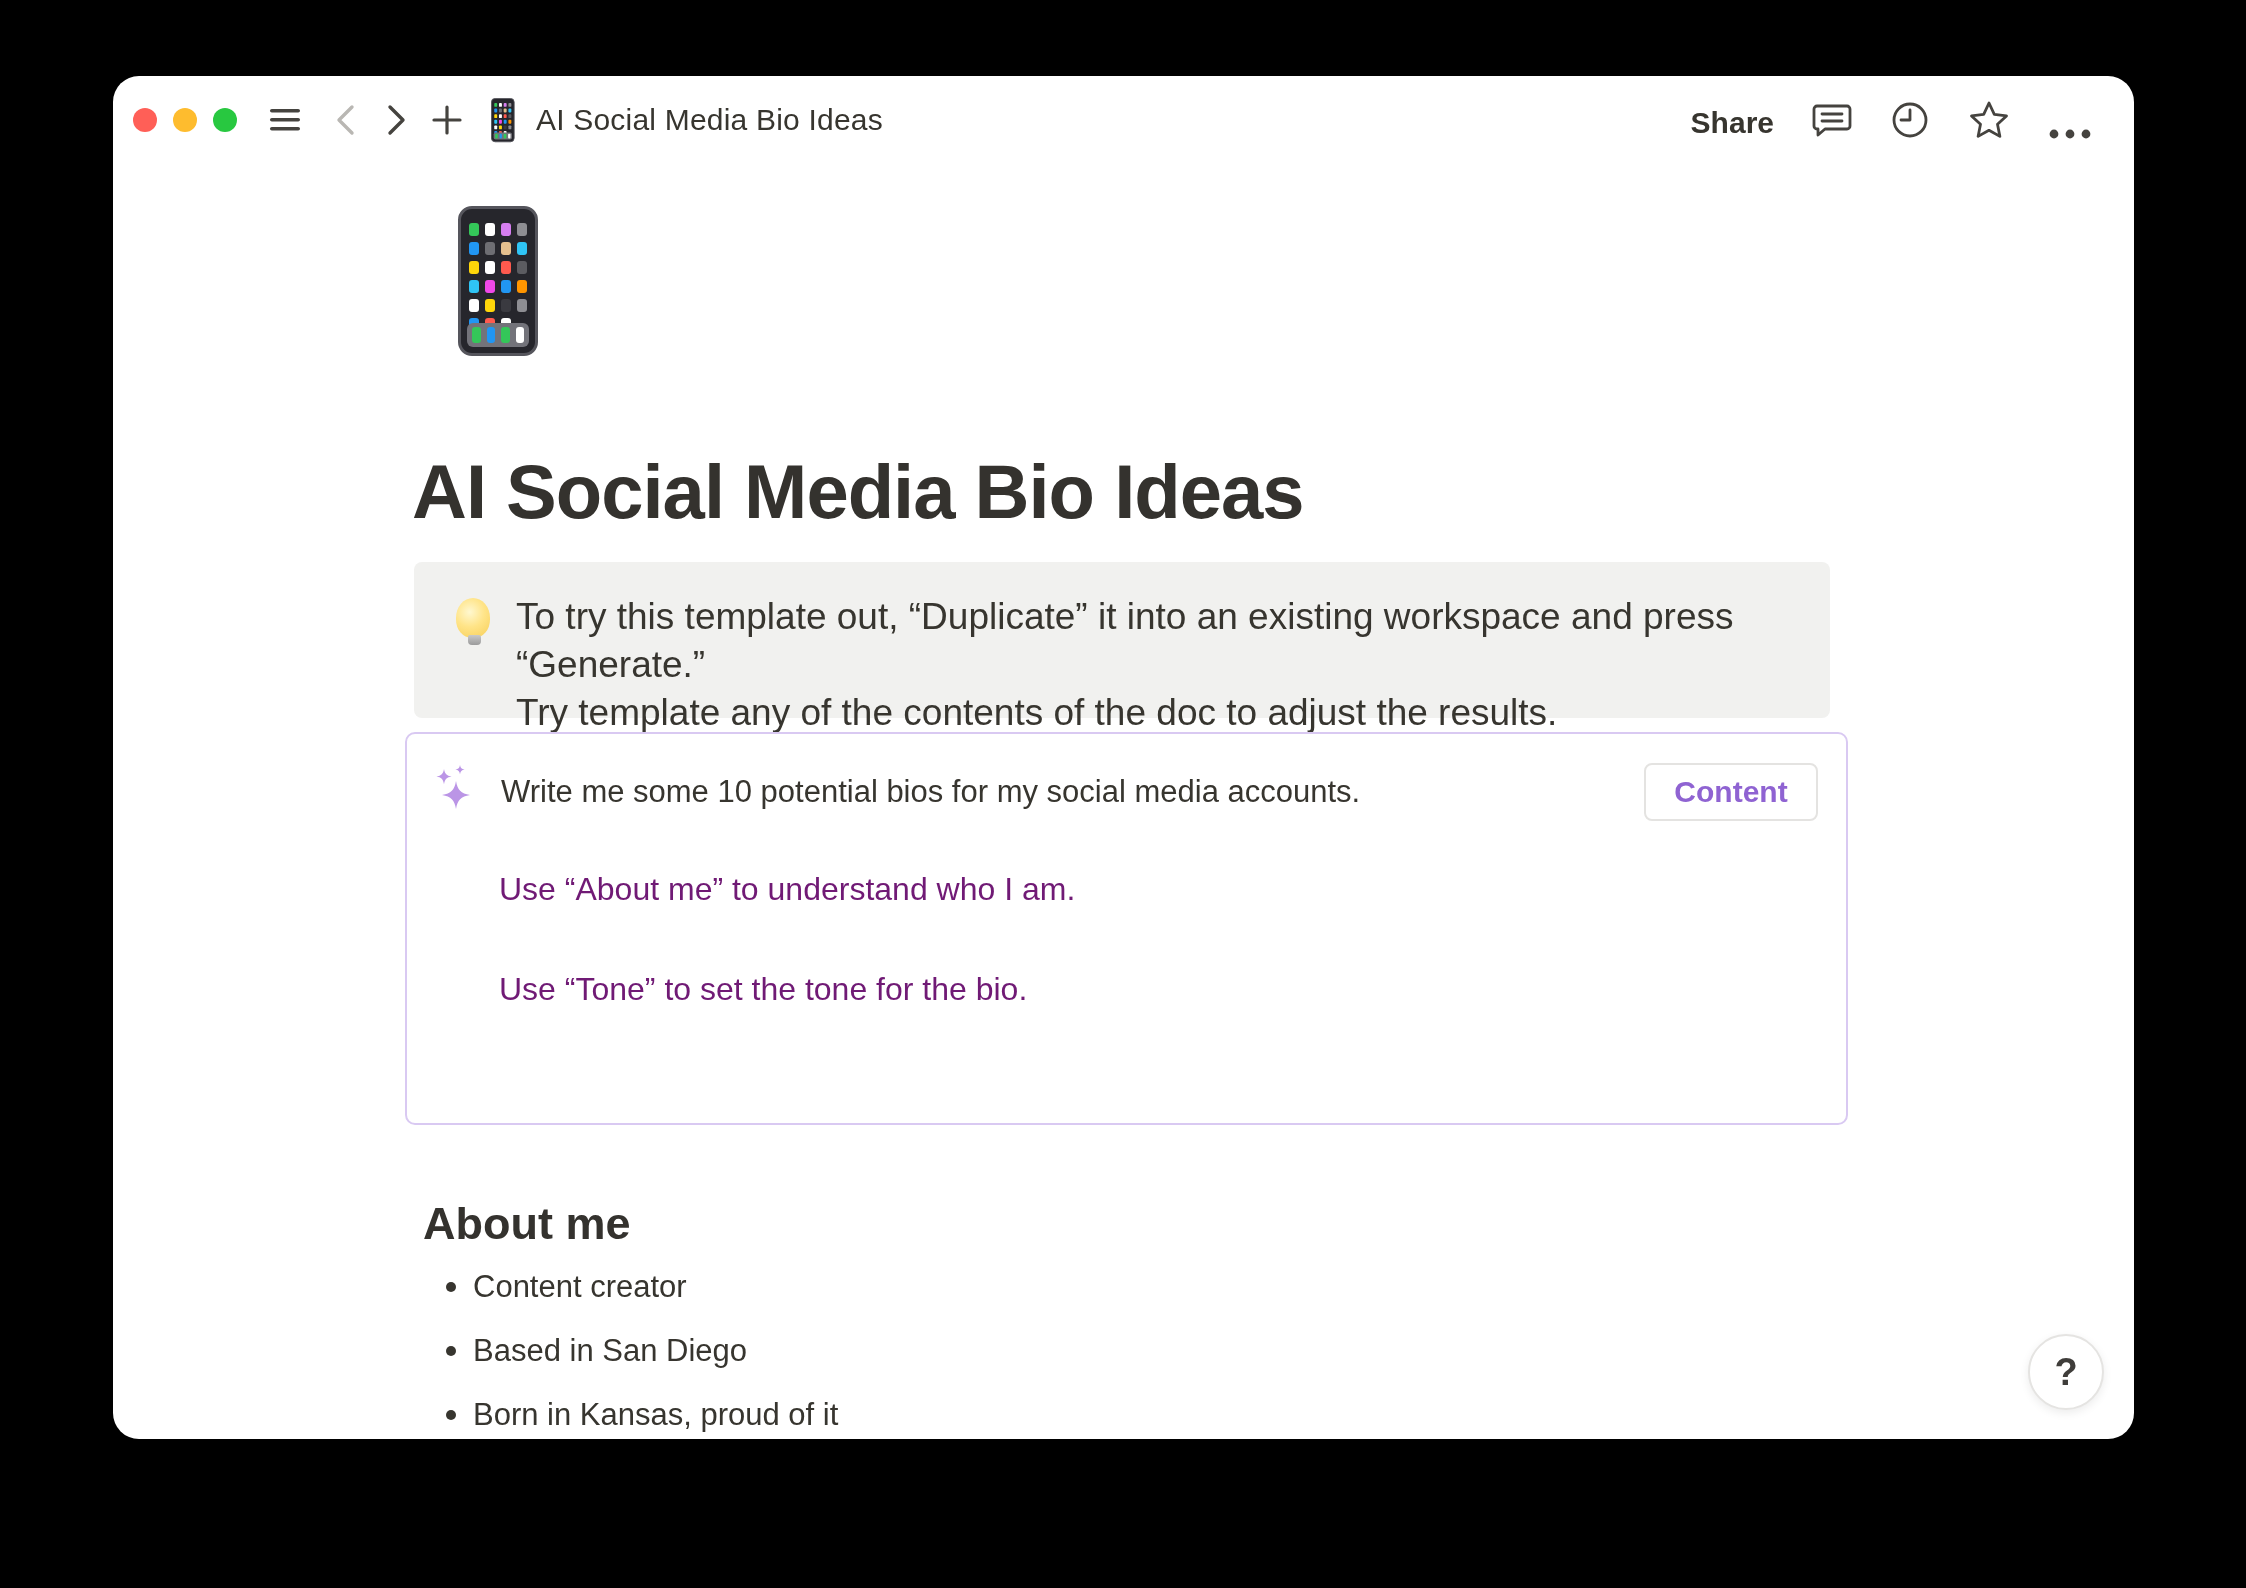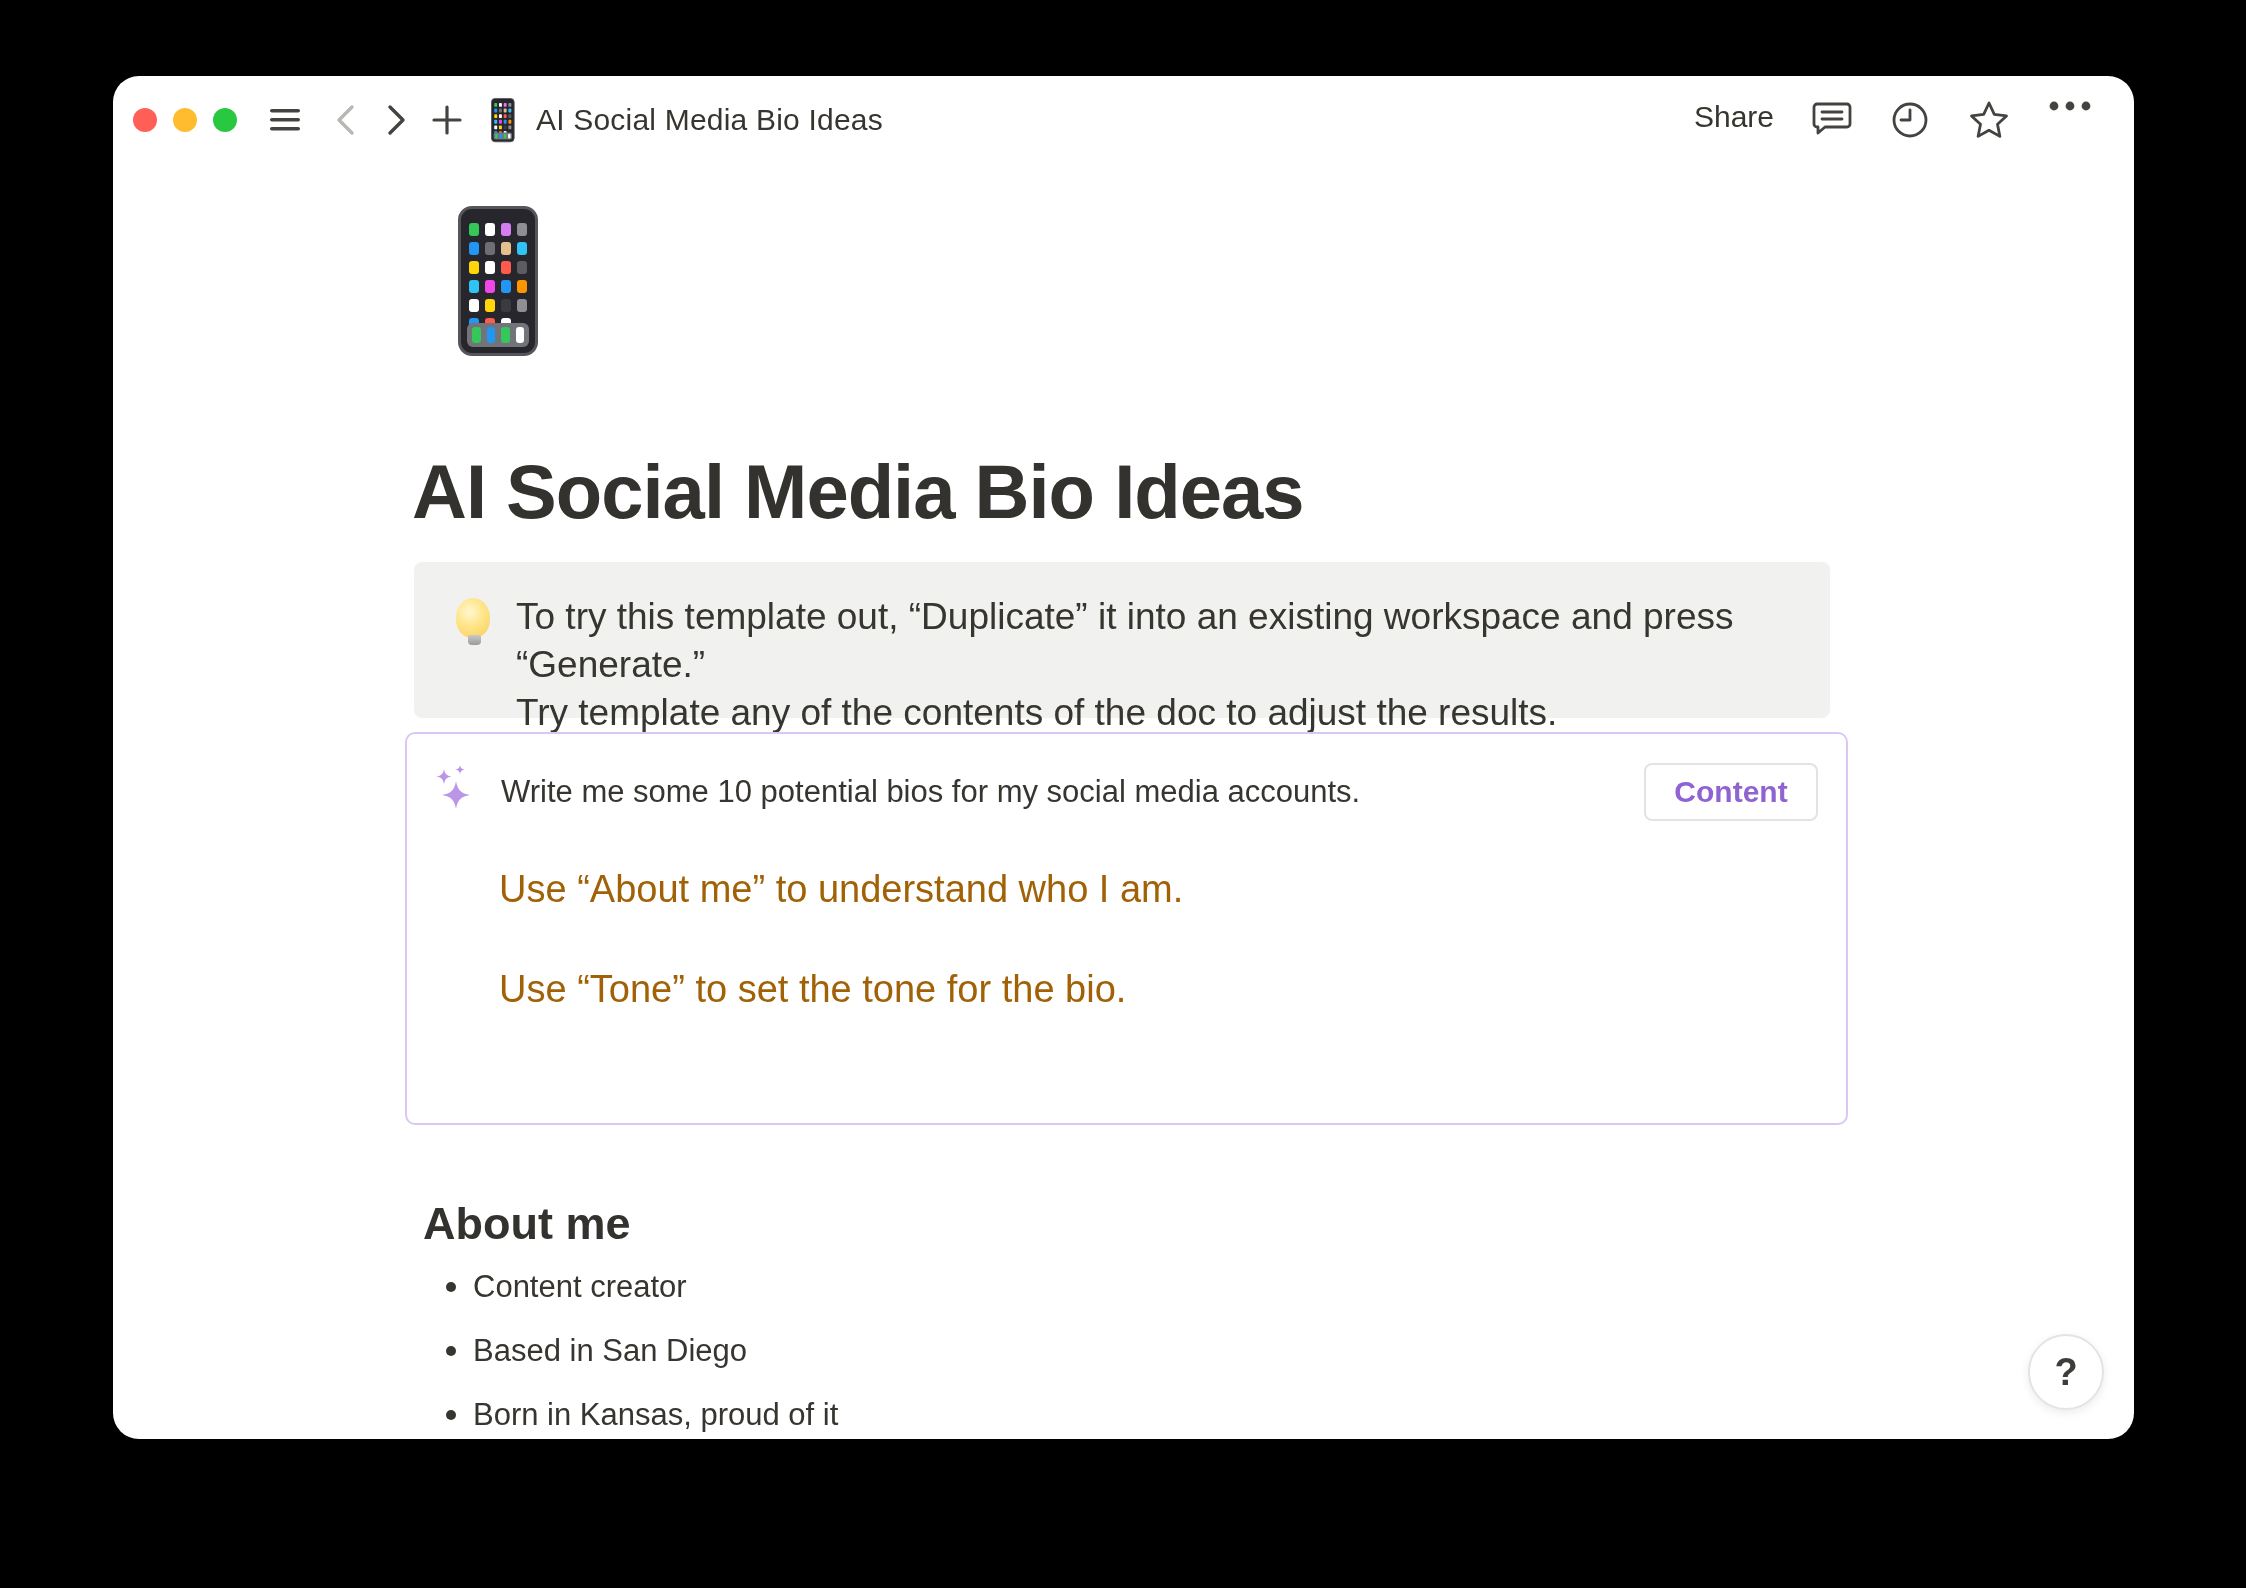--- a/index.html
+++ b/index.html
@@ -17,21 +17,21 @@
   }
   .traffic { display:flex; gap:16px; }
   .light { width:24px; height:24px; border-radius:50%; }
   .light.red   { background:#ff5f57; }
   .light.yellow{ background:#febc2e; }
   .light.green { background:#28c840; }
 
   .tb-icon { display:flex; align-items:center; justify-content:center; cursor:default; }
   .tb-title { margin-left:20px; font-size:30px; font-weight:500; color:#37352f; letter-spacing:.2px; }
 
-  .tb-right { margin-left:auto; display:flex; align-items:flex-start; gap:38px; padding-right:42px; }
+  .tb-right { margin-left:auto; display:flex; align-items:flex-end; gap:38px; padding-right:42px;font-weight:bold; }
   .share { font-size:30px; color:#37352f; }
 
   
   .phone { width:80px; height:150px; background:#26262c; border-radius:14px;
            border:3px solid #55555c; position:relative; }
   .phone-screen { position:absolute; left:8px; right:8px; top:14px;
            display:grid; grid-template-columns:repeat(4,1fr); gap:6px; }
   .phone-screen > div { height:13px; border-radius:3px; }
   .phone-dock { position:absolute; left:6px; right:6px; bottom:6px; height:24px;
            background:#73737a; border-radius:6px; padding:4px 5px;
@@ -66,21 +66,21 @@
   }
   .ai-prompt-row { position:absolute; left:26px; right:28px; top:26px; height:64px;
     display:flex; align-items:center; }
   .sparkle { width:46px; height:54px; position:relative; flex-shrink:0; }
   .ai-prompt-text { margin-left:22px; font-size:31px; color:#37352f; }
   .generate-btn { margin-left:auto; width:174px; height:58px;
     border:2px solid #e4e3e1; border-radius:8px; background:#fff;
     display:flex; align-items:center; justify-content:center;
     font-size:30px; font-weight:600; color:#8f63d2; cursor:pointer;
     font-family:"Liberation Sans", sans-serif; }
-  .ai-instr { position:absolute; left:92px; font-size:38px; line-height:46px; color:#a16207; }
+  .ai-instr { position:absolute; left:92px; font-size:32px; line-height:46px; color:#701a75; }
   .ai-instr.i0 { top:132px; } .ai-instr.i1 { top:232px; } .ai-instr.i2 { top:324px; }
 
   .about-heading { position:absolute; left:310px; top:1122px;
     font-size:45px; font-weight:700; color:#34322e; }
   .bullet-list { position:absolute; left:360px; top:1188px; list-style:none; }
   .bullet-list li { position:relative; font-size:31px; line-height:46px;
     color:#37352f; margin-bottom:18px; }
   .bullet-list li::before { content:""; position:absolute; left:-27px; top:18px;
     width:10px; height:10px; border-radius:50%; background:#37352f; }
 

